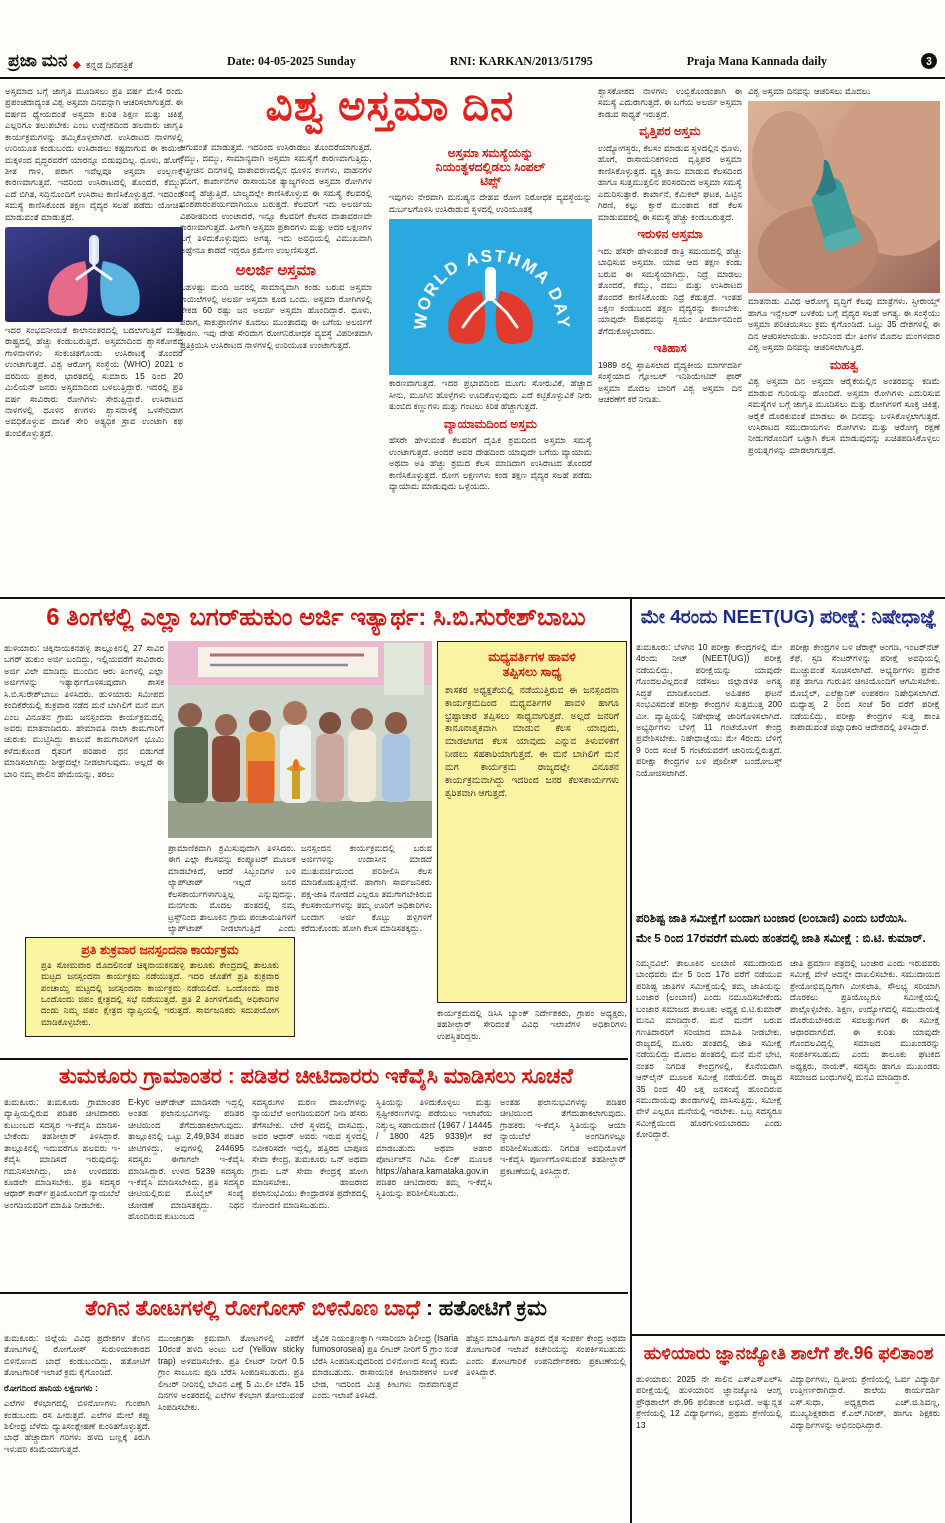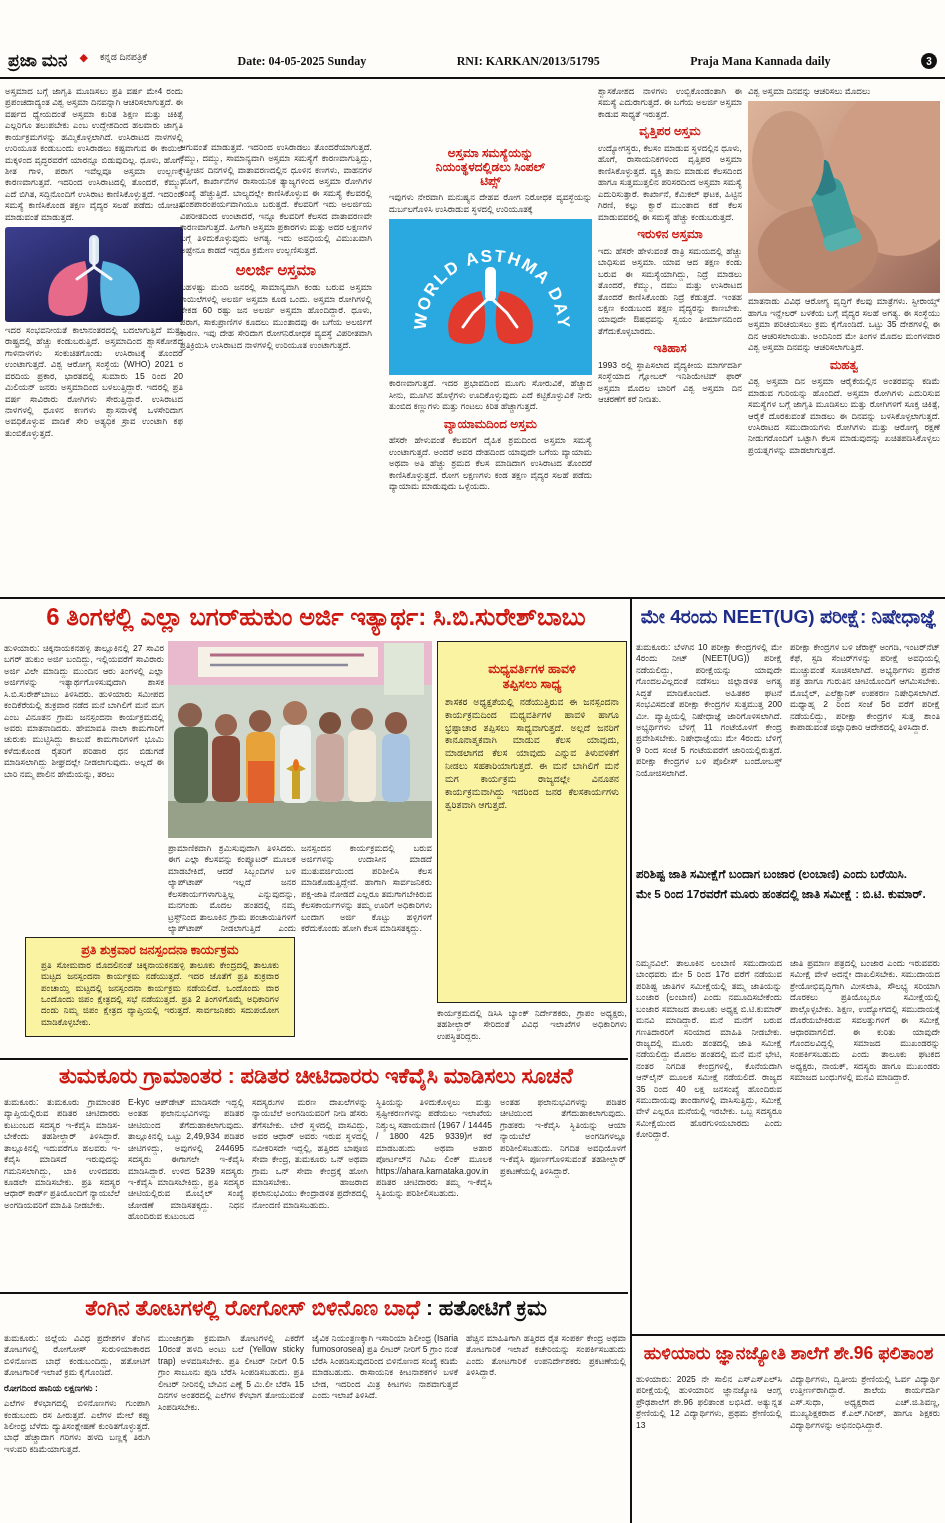--- a/index.html
+++ b/index.html
@@ -1,39 +1,39 @@
 <!DOCTYPE html>
 <html><head>
 <meta charset="utf-8">
 <style>
   html,body{margin:0;padding:0;background:#e9e7e2;}
   #page{position:relative;width:945px;height:1523px;margin:0 auto;background:#fffdf9;
         font-family:"Liberation Sans","DejaVu Sans",sans-serif;color:#161616;overflow:hidden;}
   
   #hdr{position:absolute;left:8px;right:8px;top:46px;height:30px;display:flex;align-items:center;justify-content:space-between;}
-  .mast{display:flex;align-items:flex-start;gap:12px;}
+  .mast{display:flex;align-items:flex-end;gap:5px;}
   .mast-main{font-size:17px;font-weight:bold;color:#111;}
   .mast-icon{color:#cc1810;font-size:11px;}
   .mast-tag{font-size:9.5px;color:#222;}
   .hdr-item{font-size:12px;font-weight:bold;color:#111;font-family:"Liberation Serif","DejaVu Serif",serif;}
   .pageno{width:16px;height:16px;border-radius:50%;background:#111;color:#fff;font-size:10px;font-weight:bold;
           display:flex;align-items:center;justify-content:center;}
   .hrule{position:absolute;background:#111;}
   
   .col{position:absolute;font-size:8.6px;line-height:1.33;text-align:justify;overflow:hidden;color:#1a1a1a;}
   .col p{margin:0 0 4px 0;}
   .subhead{color:#cc1810;font-weight:bold;text-align:center;font-size:12px;line-height:1.15;margin:5px 0 4px;}
   .subhead.small{font-size:12px;}
   .boldline{font-weight:bold;}
   
   .headline-xl{position:absolute;color:#e0231c;font-weight:bold;text-align:center;letter-spacing:1px;}
   .headline-red{position:absolute;color:#cc1810;font-weight:bold;text-align:center;overflow:hidden;}
   .headline-blue{position:absolute;color:#1f2d8a;font-weight:bold;text-align:center;overflow:hidden;}
   
-  .ybox{position:absolute;background:#faf3a2;border:1.6px solid #222;padding:19px 7px;box-sizing:border-box;overflow:hidden;}
+  .ybox{position:absolute;background:#faf3a2;border:1.6px solid #222;padding:7px 7px;box-sizing:border-box;overflow:hidden;}
   .ybox .ytitle{color:#cc1810;font-weight:bold;text-align:center;font-size:12.5px;line-height:1.2;margin:1px 0 4px;}
   .ybox .ybody{font-size:9.3px;line-height:1.38;text-align:justify;color:#151515;}
   .ybox .ysig{color:#cc1810;font-weight:bold;text-align:center;font-size:10.5px;margin-top:4px;}
   .imgbox{display:block;margin:3px 0;}
   svg text{font-family:"Liberation Sans","DejaVu Sans",sans-serif;}
 </style>
 </head>
 <body>
 
 <div id="page">
@@ -44,20 +44,21 @@
       <span class="mast-icon">◆</span>
       <span class="mast-tag">ಕನ್ನಡ ದಿನಪತ್ರಿಕೆ</span>
     </div>
     <span class="hdr-item">Date: 04-05-2025 Sunday</span>
     <span class="hdr-item">RNI: KARKAN/2013/51795</span>
     <span class="hdr-item">Praja Mana Kannada daily</span>
     <span class="pageno">3</span>
   </div>
   <div class="hrule" style="left:0;right:0;top:77px;height:2px;"></div>
 
+  <div class="headline-xl" style="left:188px;top:82px;width:404px;height:56px;font-size:42px;">ವಿಶ್ವ ಅಸ್ತಮಾ ದಿನ</div>
 
   <div class="col" style="left:5px;top:86px;width:178px;height:508px;">
     <p>ಅಸ್ತಮಾದ ಬಗ್ಗೆ ಜಾಗೃತಿ ಮೂಡಿಸಲು ಪ್ರತಿ ವರ್ಷ ಮೇ4 ರಂದು ಪ್ರಪಂಚದಾದ್ಯಂತ ವಿಶ್ವ ಅಸ್ತಮಾ ದಿನವನ್ನಾಗಿ ಆಚರಿಸಲಾಗುತ್ತದೆ. ಈ ವರ್ಷದ ಧ್ಯೇಯದಂತೆ ಅಸ್ತಮಾ ಕುರಿತ ಶಿಕ್ಷಣ ಮತ್ತು ಚಿಕಿತ್ಸೆ ಎಲ್ಲರಿಗೂ ತಲುಪಬೇಕು ಎಂಬ ಉದ್ದೇಶದಿಂದ ಹಲವಾರು ಜಾಗೃತಿ ಕಾರ್ಯಕ್ರಮಗಳನ್ನು ಹಮ್ಮಿಕೊಳ್ಳಲಾಗಿದೆ. ಉಸಿರಾಟದ ನಾಳಗಳಲ್ಲಿ ಉರಿಯೂತ ಕಂಡುಬಂದು ಉಸಿರಾಡಲು ಕಷ್ಟವಾಗುವ ಈ ಕಾಯಿಲೆ ಮಕ್ಕಳಿಂದ ವೃದ್ಧರವರೆಗೆ ಯಾರನ್ನೂ ಬಿಡುವುದಿಲ್ಲ. ಧೂಳು, ಹೊಗೆ, ಶೀತ ಗಾಳಿ, ಪರಾಗ ಇವೆಲ್ಲವೂ ಅಸ್ತಮಾ ಉಲ್ಬಣಕ್ಕೆ ಕಾರಣವಾಗುತ್ತವೆ. ಇದರಿಂದ ಉಸಿರಾಟದಲ್ಲಿ ತೊಂದರೆ, ಕೆಮ್ಮು, ಎದೆ ಬಿಗಿತ, ಸದ್ದಿನೊಂದಿಗೆ ಉಸಿರಾಟ ಕಾಣಿಸಿಕೊಳ್ಳುತ್ತದೆ. ಇದರಿಂದ ಸಮಸ್ಯೆ ಕಾಣಿಸಿಕೊಂಡ ತಕ್ಷಣ ವೈದ್ಯರ ಸಲಹೆ ಪಡೆದು ಯೋಚಿಸಿ ಮಾಡುವಂತೆ ಮಾಡುತ್ತದೆ.</p>
     <svg class="imgbox" width="178" height="95" viewBox="0 0 178 95">
       <defs>
           <linearGradient id="lgbg" x1="0" y1="0" x2="1" y2="1">
         <stop offset="0" stop-color="#3c3f8f"></stop>
             <stop offset="1" stop-color="#101038"></stop>
           </linearGradient>
         </defs>
@@ -99,21 +100,21 @@
     <p>ಹೆಸರೇ ಹೇಳುವಂತೆ ಕೆಲವರಿಗೆ ದೈಹಿಕ ಶ್ರಮದಿಂದ ಅಸ್ತಮಾ ಸಮಸ್ಯೆ ಉಂಟಾಗುತ್ತದೆ. ಅಂದರೆ ಅವರ ದೇಹದಿಂದ ಯಾವುದೇ ಬಗೆಯ ವ್ಯಾಯಾಮ ಅಥವಾ ಅತಿ ಹೆಚ್ಚು ಶ್ರಮದ ಕೆಲಸ ಮಾಡಿದಾಗ ಉಸಿರಾಟದ ತೊಂದರೆ ಕಾಣಿಸಿಕೊಳ್ಳುತ್ತದೆ. ರೋಗ ಲಕ್ಷಣಗಳು ಕಂಡ ತಕ್ಷಣ ವೈದ್ಯರ ಸಲಹೆ ಪಡೆದು ವ್ಯಾಯಾಮ ಮಾಡುವುದು ಒಳ್ಳೆಯದು.</p>
   </div>
 
   <div class="col" style="left:598px;top:86px;width:144px;height:508px;">
     <p>ಶ್ವಾಸಕೋಶದ ನಾಳಗಳು ಉಬ್ಬಿಕೊಂಡಂತಾಗಿ ಈ ಸಮಸ್ಯೆ ಎದುರಾಗುತ್ತದೆ. ಈ ಬಗೆಯ ಅಲರ್ಜಿ ಅಸ್ತಮಾ ಕಾಡುವ ಸಾಧ್ಯತೆ ಇರುತ್ತದೆ.</p>
     <div class="subhead small">ವೃತ್ತಿಪರ ಅಸ್ತಮ</div>
     <p>ಉದ್ಯೋಗಸ್ಥರು, ಕೆಲಸಂ ಮಾಡುವ ಸ್ಥಳದಲ್ಲಿನ ಧೂಳು, ಹೊಗೆ, ರಾಸಾಯನಿಕಗಳಿಂದ ವೃತ್ತಿಪರ ಅಸ್ತಮಾ ಕಾಣಿಸಿಕೊಳ್ಳುತ್ತದೆ. ವ್ಯಕ್ತಿ ತಾನು ಮಾಡುವ ಕೆಲಸದಿಂದ ಹಾಗೂ ಸುತ್ತಮುತ್ತಲಿನ ಪರಿಸರದಿಂದ ಅಸ್ತಮಾ ಸಮಸ್ಯೆ ಎದುರಿಸುತ್ತಾರೆ. ಕಾರ್ಖಾನೆ, ಕೆಮಿಕಲ್ ಘಟಕ, ಹಿಟ್ಟಿನ ಗಿರಣಿ, ಕಲ್ಲು ಕ್ವಾರೆ ಮುಂತಾದ ಕಡೆ ಕೆಲಸ ಮಾಡುವವರಲ್ಲಿ ಈ ಸಮಸ್ಯೆ ಹೆಚ್ಚು ಕಂಡುಬರುತ್ತದೆ.</p>
     <div class="subhead small">ಇರುಳಿನ ಅಸ್ತಮಾ</div>
     <p>ಇದು ಹೆಸರೇ ಹೇಳುವಂತೆ ರಾತ್ರಿ ಸಮಯದಲ್ಲಿ ಹೆಚ್ಚು ಬಾಧಿಸುವ ಅಸ್ತಮಾ. ಯಾವ ಆದ ತಕ್ಷಣ ಕಂಡು ಬರುವ ಈ ಸಮಸ್ಯೆಯಾಗಿದ್ದು, ನಿದ್ರೆ ಮಾಡಲು ತೊಂದರೆ, ಕೆಮ್ಮು, ದಮು ಮತ್ತು ಉಸಿರಾಟದ ತೊಂದರೆ ಕಾಣಿಸಿಕೊಂಡು ನಿದ್ರೆ ಕೆಡುತ್ತದೆ. ಇಂತಹ ಲಕ್ಷಣ ಕಂಡುಬಂದ ತಕ್ಷಣ ವೈದ್ಯರನ್ನು ಕಾಣಬೇಕು. ಯಾವುದೇ ಔಷಧವನ್ನು ಸ್ವಯಂ ತೀರ್ಮಾನದಿಂದ ತೆಗೆದುಕೊಳ್ಳಬಾರದು.</p>
     <div class="subhead small">ಇತಿಹಾಸ</div>
-    <p>1993 ರಲ್ಲಿ ಸ್ಥಾಪಿಸಲಾದ ವೈದ್ಯಕೀಯ ಮಾರ್ಗದರ್ಶಿ ಸಂಸ್ಥೆಯಾದ ಗ್ಲೋಬಲ್ ಇನಿಶಿಯೇಟಿವ್ ಫಾರ್ ಅಸ್ತಮಾ ಮೊದಲ ಬಾರಿಗೆ ವಿಶ್ವ ಅಸ್ತಮಾ ದಿನ ಆಚರಣೆಗೆ ಕರೆ ನೀಡಿತು.</p>
+    <p>1989 ರಲ್ಲಿ ಸ್ಥಾಪಿಸಲಾದ ವೈದ್ಯಕೀಯ ಮಾರ್ಗದರ್ಶಿ ಸಂಸ್ಥೆಯಾದ ಗ್ಲೋಬಲ್ ಇನಿಶಿಯೇಟಿವ್ ಫಾರ್ ಅಸ್ತಮಾ ಮೊದಲ ಬಾರಿಗೆ ವಿಶ್ವ ಅಸ್ತಮಾ ದಿನ ಆಚರಣೆಗೆ ಕರೆ ನೀಡಿತು.</p>
   </div>
 
   <div class="col" style="left:748px;top:86px;width:192px;height:508px;">
     <p>ವಿಶ್ವ ಅಸ್ತಮಾ ದಿನವನ್ನು ಆಚರಿಸಲು ಮೊದಲು</p>
     <svg class="imgbox" width="192" height="192" viewBox="0 0 192 192">
       <defs>
           <linearGradient id="skin" x1="0" y1="0" x2="1" y2="1">
         <stop offset="0" stop-color="#dcb49a"></stop>
             <stop offset="0.6" stop-color="#c29079"></stop>
             <stop offset="1" stop-color="#97685a"></stop>
@@ -198,21 +199,21 @@
   </div>
 
   <div class="headline-blue" style="left:636px;top:602px;width:305px;height:34px;font-size:19px;line-height:1.6;">ಮೇ 4ರಂದು NEET(UG) ಪರೀಕ್ಷೆ: ನಿಷೇಧಾಜ್ಞೆ ಜಾರಿ</div>
   <div class="col" style="left:636px;top:642px;width:146px;height:260px;">
     <p>ತುಮಕೂರು: ಬೆಳಗಿನ 10 ಪರೀಕ್ಷಾ ಕೇಂದ್ರಗಳಲ್ಲಿ ಮೇ 4ರಂದು ನೀಟ್ (NEET(UG)) ಪರೀಕ್ಷೆ ನಡೆಯಲಿದ್ದು, ಪರೀಕ್ಷೆಯನ್ನು ಯಾವುದೇ ಗೊಂದಲವಿಲ್ಲದಂತೆ ನಡೆಸಲು ಜಿಲ್ಲಾಡಳಿತ ಅಗತ್ಯ ಸಿದ್ಧತೆ ಮಾಡಿಕೊಂಡಿದೆ. ಅಹಿತಕರ ಘಟನೆ ಸಂಭವಿಸದಂತೆ ಪರೀಕ್ಷಾ ಕೇಂದ್ರಗಳ ಸುತ್ತಮುತ್ತ 200 ಮೀ. ವ್ಯಾಪ್ತಿಯಲ್ಲಿ ನಿಷೇಧಾಜ್ಞೆ ಜಾರಿಗೊಳಿಸಲಾಗಿದೆ. ಅಭ್ಯರ್ಥಿಗಳು ಬೆಳಿಗ್ಗೆ 11 ಗಂಟೆಯೊಳಗೆ ಕೇಂದ್ರ ಪ್ರವೇಶಿಸಬೇಕು. ನಿಷೇಧಾಜ್ಞೆಯು ಮೇ 4ರಂದು ಬೆಳಿಗ್ಗೆ 9 ರಿಂದ ಸಂಜೆ 5 ಗಂಟೆಯವರೆಗೆ ಜಾರಿಯಲ್ಲಿರುತ್ತದೆ. ಪರೀಕ್ಷಾ ಕೇಂದ್ರಗಳ ಬಳಿ ಪೊಲೀಸ್ ಬಂದೋಬಸ್ತ್ ನಿಯೋಜಿಸಲಾಗಿದೆ.</p>
   </div>
   <div class="col" style="left:790px;top:642px;width:150px;height:260px;">
     <p>ಪರೀಕ್ಷಾ ಕೇಂದ್ರಗಳ ಬಳಿ ಜೆರಾಕ್ಸ್ ಅಂಗಡಿ, ಇಂಟರ್‌ನೆಟ್ ಕೆಫೆ, ಸ್ಟಡಿ ಸೆಂಟರ್‌ಗಳನ್ನು ಪರೀಕ್ಷೆ ಅವಧಿಯಲ್ಲಿ ಮುಚ್ಚುವಂತೆ ಸೂಚಿಸಲಾಗಿದೆ. ಅಭ್ಯರ್ಥಿಗಳು ಪ್ರವೇಶ ಪತ್ರ ಹಾಗೂ ಗುರುತಿನ ಚೀಟಿಯೊಂದಿಗೆ ಆಗಮಿಸಬೇಕು. ಮೊಬೈಲ್, ಎಲೆಕ್ಟ್ರಾನಿಕ್ ಉಪಕರಣ ನಿಷೇಧಿಸಲಾಗಿದೆ. ಮಧ್ಯಾಹ್ನ 2 ರಿಂದ ಸಂಜೆ 5ರ ವರೆಗೆ ಪರೀಕ್ಷೆ ನಡೆಯಲಿದ್ದು, ಪರೀಕ್ಷಾ ಕೇಂದ್ರಗಳ ಸುತ್ತ ಶಾಂತಿ ಕಾಪಾಡುವಂತೆ ಜಿಲ್ಲಾಧಿಕಾರಿ ಆದೇಶದಲ್ಲಿ ತಿಳಿಸಿದ್ದಾರೆ.</p>
   </div>
 
-  <div style="position:absolute;left:636px;top:864px;width:305px;height:46px;font-weight:bold;font-size:11.8px;line-height:1.7;color:#111;overflow:hidden;">
+  <div style="position:absolute;left:636px;top:908px;width:305px;height:46px;font-weight:bold;font-size:11.8px;line-height:1.7;color:#111;overflow:hidden;">
     <div>ಪರಿಶಿಷ್ಟ ಜಾತಿ ಸಮೀಕ್ಷೆಗೆ ಬಂದಾಗ ಬಂಜಾರ (ಲಂಬಾಣಿ) ಎಂದು ಬರೆಯಿಸಿ.</div>
     <div>ಮೇ 5 ರಿಂದ 17ರವರೆಗೆ ಮೂರು ಹಂತದಲ್ಲಿ ಜಾತಿ ಸಮೀಕ್ಷೆ : ಬಿ.ಟಿ. ಕುಮಾರ್.</div>
   </div>
   <div class="col" style="left:636px;top:958px;width:146px;height:372px;">
     <p>ನಿಮ್ಮನವಿಲೆ: ತಾಲೂಕಿನ ಲಂಬಾಣಿ ಸಮುದಾಯದ ಬಾಂಧವರು ಮೇ 5 ರಿಂದ 17ರ ವರೆಗೆ ನಡೆಯುವ ಪರಿಶಿಷ್ಟ ಜಾತಿಗಳ ಸಮೀಕ್ಷೆಯಲ್ಲಿ ತಮ್ಮ ಜಾತಿಯನ್ನು ಬಂಜಾರ (ಲಂಬಾಣಿ) ಎಂದು ನಮೂದಿಸಬೇಕೆಂದು ಬಂಜಾರ ಸಮಾಜದ ತಾಲೂಕು ಅಧ್ಯಕ್ಷ ಬಿ.ಟಿ.ಕುಮಾರ್ ಮನವಿ ಮಾಡಿದ್ದಾರೆ. ಮನೆ ಮನೆಗೆ ಬರುವ ಗಣತಿದಾರರಿಗೆ ಸರಿಯಾದ ಮಾಹಿತಿ ನೀಡಬೇಕು. ರಾಜ್ಯದಲ್ಲಿ ಮೂರು ಹಂತದಲ್ಲಿ ಜಾತಿ ಸಮೀಕ್ಷೆ ನಡೆಯಲಿದ್ದು ಮೊದಲ ಹಂತದಲ್ಲಿ ಮನೆ ಮನೆ ಭೇಟಿ, ನಂತರ ನಿಗದಿತ ಕೇಂದ್ರಗಳಲ್ಲಿ, ಕೊನೆಯದಾಗಿ ಆನ್‌ಲೈನ್ ಮೂಲಕ ಸಮೀಕ್ಷೆ ನಡೆಯಲಿದೆ. ರಾಜ್ಯದ 35 ರಿಂದ 40 ಲಕ್ಷ ಜನಸಂಖ್ಯೆ ಹೊಂದಿರುವ ಸಮುದಾಯವು ತಾಂಡಾಗಳಲ್ಲಿ ವಾಸಿಸುತ್ತಿದ್ದು, ಸಮೀಕ್ಷೆ ವೇಳೆ ಎಲ್ಲರೂ ಮನೆಯಲ್ಲಿ ಇರಬೇಕು. ಒಬ್ಬ ಸದಸ್ಯರೂ ಸಮೀಕ್ಷೆಯಿಂದ ಹೊರಗುಳಿಯಬಾರದು ಎಂದು ಕೋರಿದ್ದಾರೆ.</p>
   </div>
   <div class="col" style="left:790px;top:958px;width:150px;height:372px;">
     <p>ಜಾತಿ ಪ್ರಮಾಣ ಪತ್ರದಲ್ಲಿ ಬಂಜಾರ ಎಂದು ಇರುವವರು ಸಮೀಕ್ಷೆ ವೇಳೆ ಅದನ್ನೇ ದಾಖಲಿಸಬೇಕು. ಸಮುದಾಯದ ಶ್ರೇಯೋಭಿವೃದ್ಧಿಗಾಗಿ ಮೀಸಲಾತಿ, ಸೌಲಭ್ಯ ಸರಿಯಾಗಿ ದೊರಕಲು ಪ್ರತಿಯೊಬ್ಬರೂ ಸಮೀಕ್ಷೆಯಲ್ಲಿ ಪಾಲ್ಗೊಳ್ಳಬೇಕು. ಶಿಕ್ಷಣ, ಉದ್ಯೋಗದಲ್ಲಿ ಸಮುದಾಯಕ್ಕೆ ದೊರೆಯಬೇಕಿರುವ ಸವಲತ್ತುಗಳಿಗೆ ಈ ಸಮೀಕ್ಷೆ ಆಧಾರವಾಗಲಿದೆ. ಈ ಕುರಿತು ಯಾವುದೇ ಗೊಂದಲವಿದ್ದಲ್ಲಿ ಸಮಾಜದ ಮುಖಂಡರನ್ನು ಸಂಪರ್ಕಿಸಬಹುದು ಎಂದು ತಾಲೂಕು ಘಟಕದ ಅಧ್ಯಕ್ಷರು, ನಾಯಕ್, ಸದಸ್ಯರು ಹಾಗೂ ಮುಖಂಡರು ಸಮಾಜದ ಬಂಧುಗಳಲ್ಲಿ ಮನವಿ ಮಾಡಿದ್ದಾರೆ.</p>
   </div>
 

